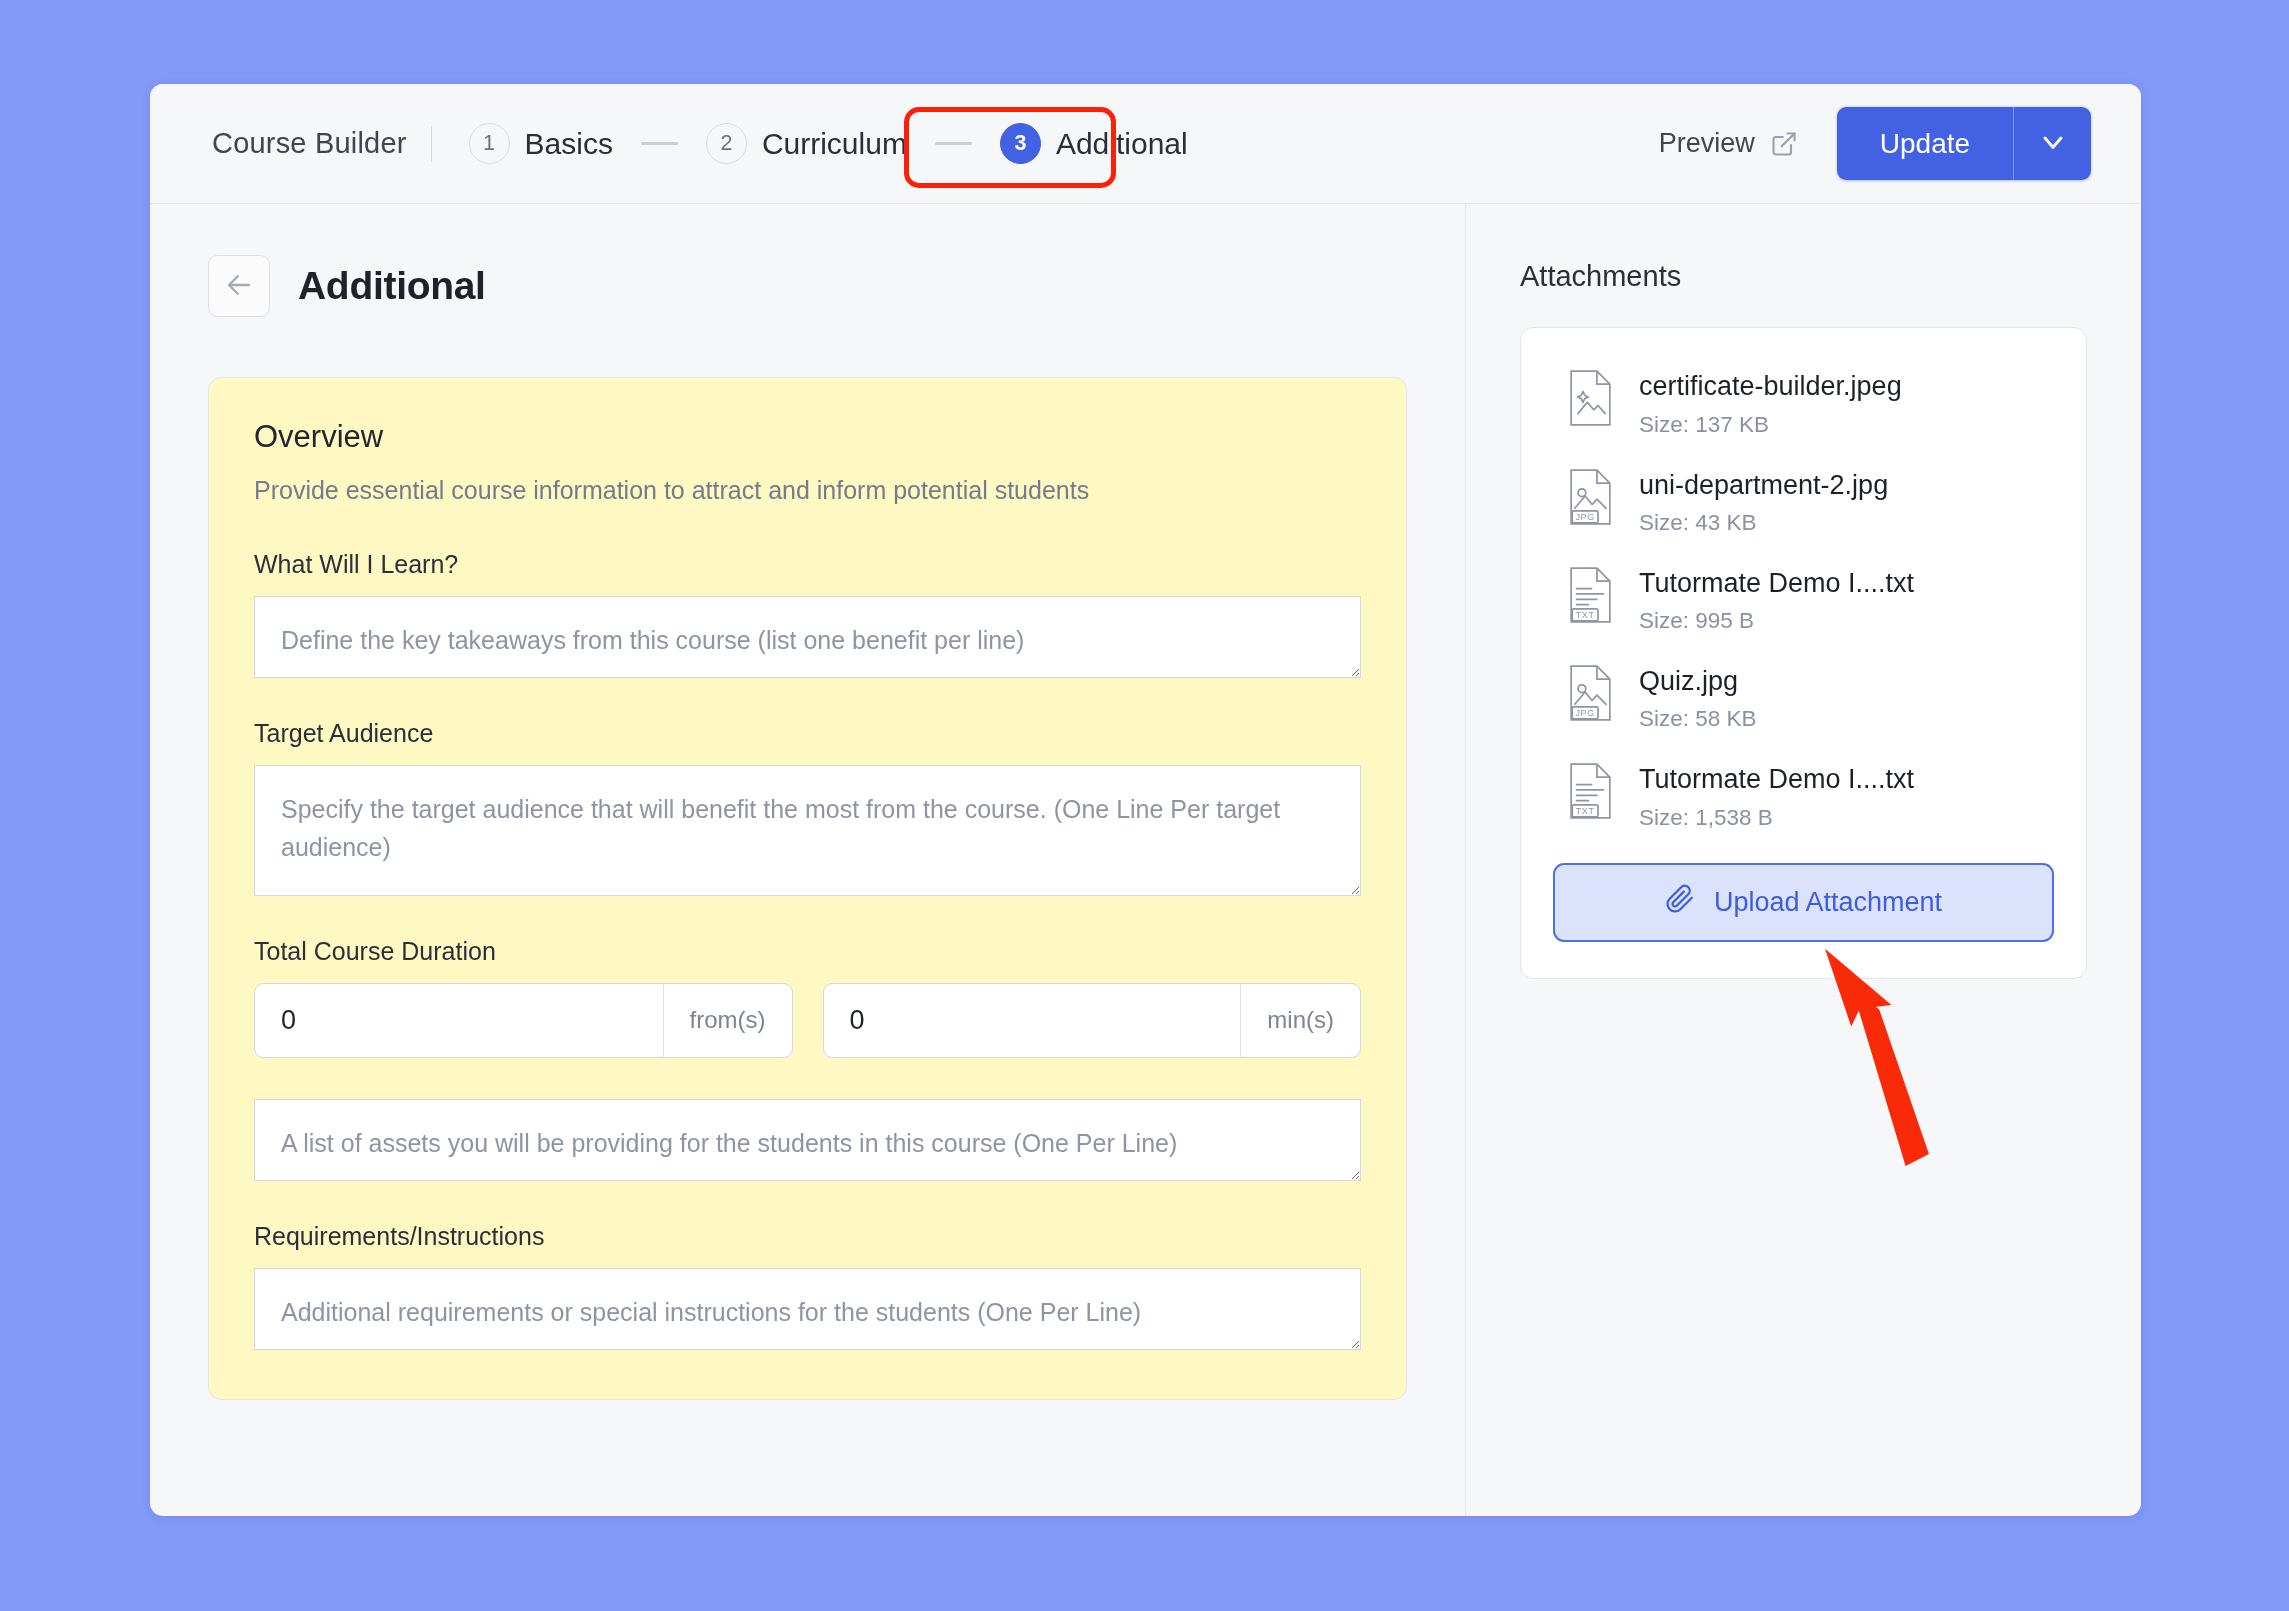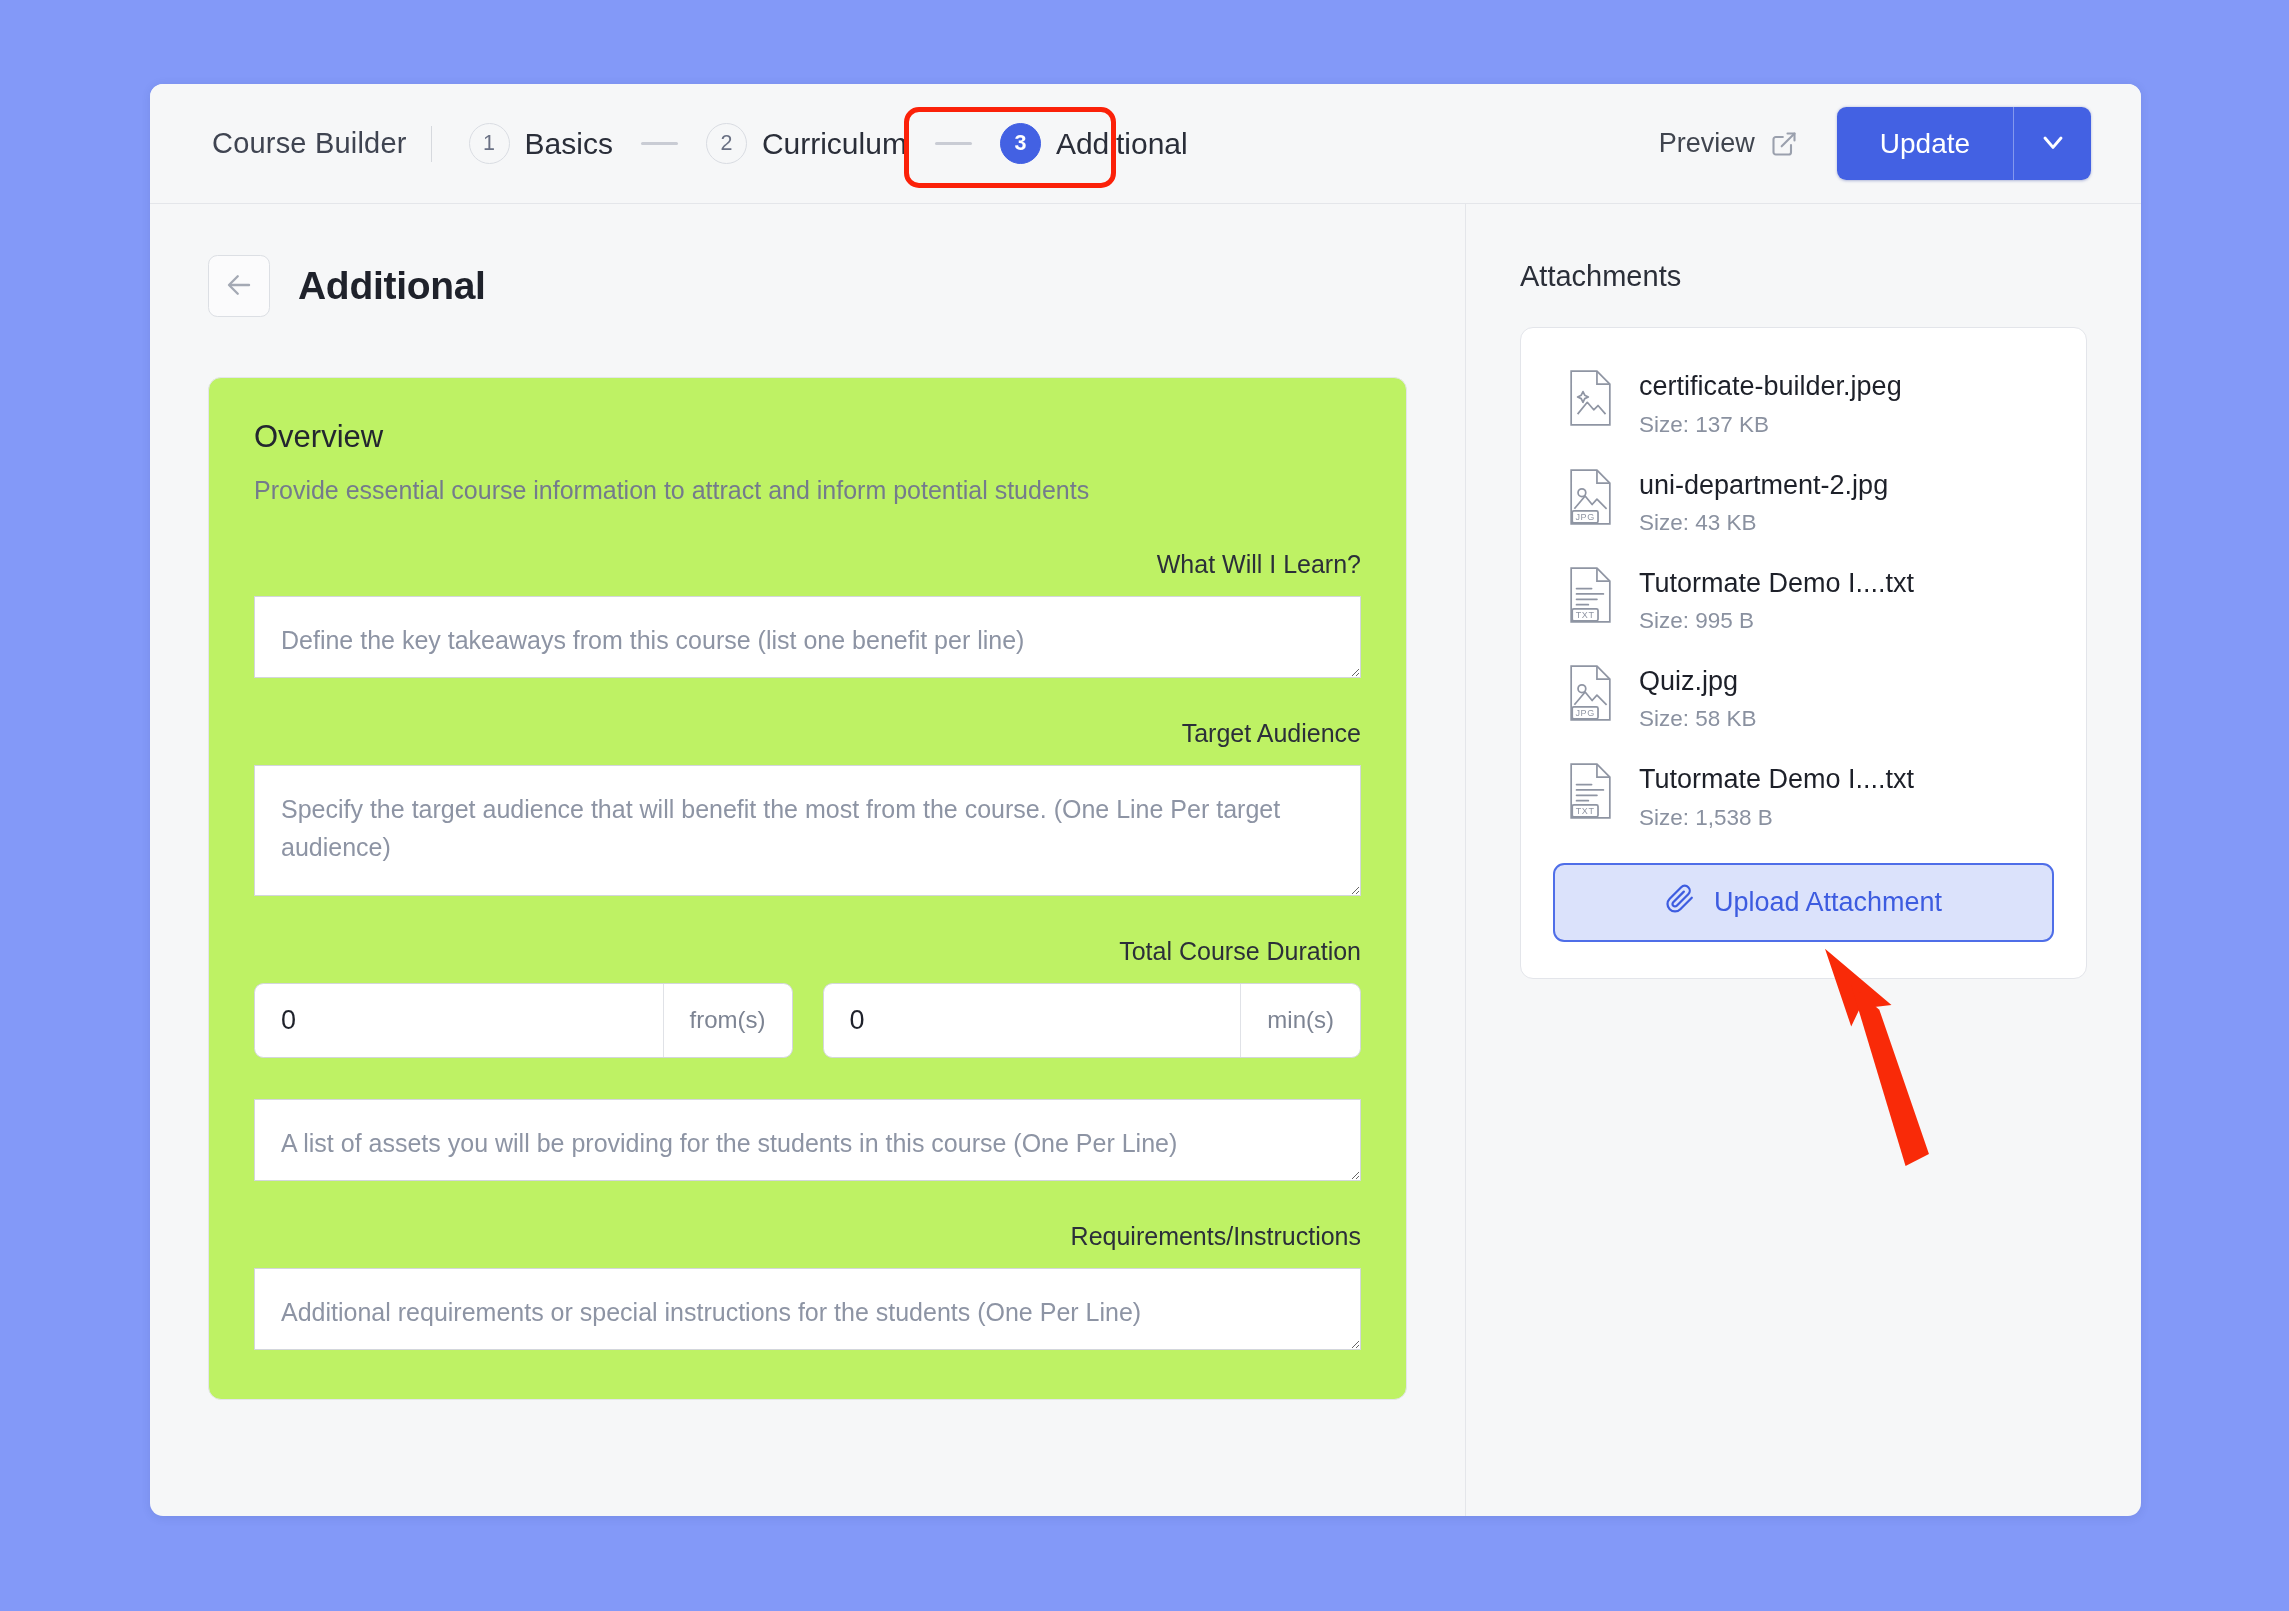--- a/index.html
+++ b/index.html
@@ -112,31 +112,31 @@
   #back-button {
     width: 62px; height: 62px; border-radius: 9.4px;
     border: 1.5px solid #dcdfe4; background: #fbfbfc;
     display: flex; align-items: center; justify-content: center;
     cursor: pointer;
   }
   #page-title { font-size: 39px; color: #1f222b; font-weight: 600; letter-spacing: -0.3px; }
 
   
   #overview-card {
-    background: #bef264;
+    background: #fef9c3;
     border: 0.9px solid #e3e5ea;
     border-radius: 13px;
     padding: 41px 45px 49px 45px;
   }
   #overview-title { font-size: 31px; color: #23262f; margin-bottom: 20.6px; }
   #overview-sub { font-size: 25px; color: #747b8c; margin-bottom: 45px; }
 
   .field { margin-bottom: 41px; }
   .field:last-child { margin-bottom: 0; }
-  .field-label { display: block; font-size: 25px; color: #2b2f39; margin-bottom: 17px; text-align: right; }
+  .field-label { display: block; font-size: 25px; color: #2b2f39; margin-bottom: 17px; }
 
   .ta {
     display: block; width: 100%;
     border: 1.3px solid #d3d6dc; border-radius: 0;
     background: #fff;
     font-family: "Liberation Sans", sans-serif;
     font-size: 25px; color: #1f222b;
     padding: 24px 26px;
     resize: vertical;
     line-height: 1.55;

